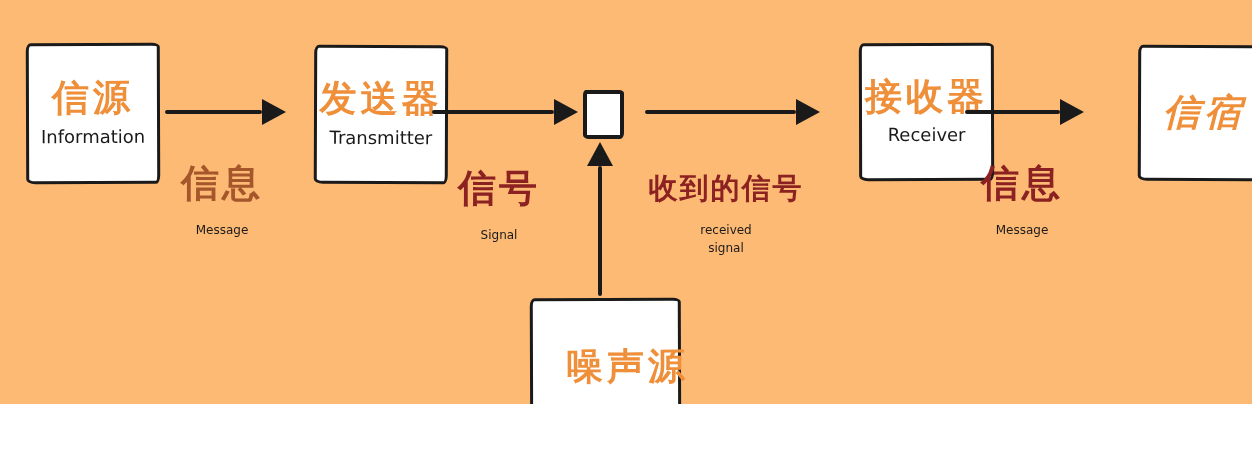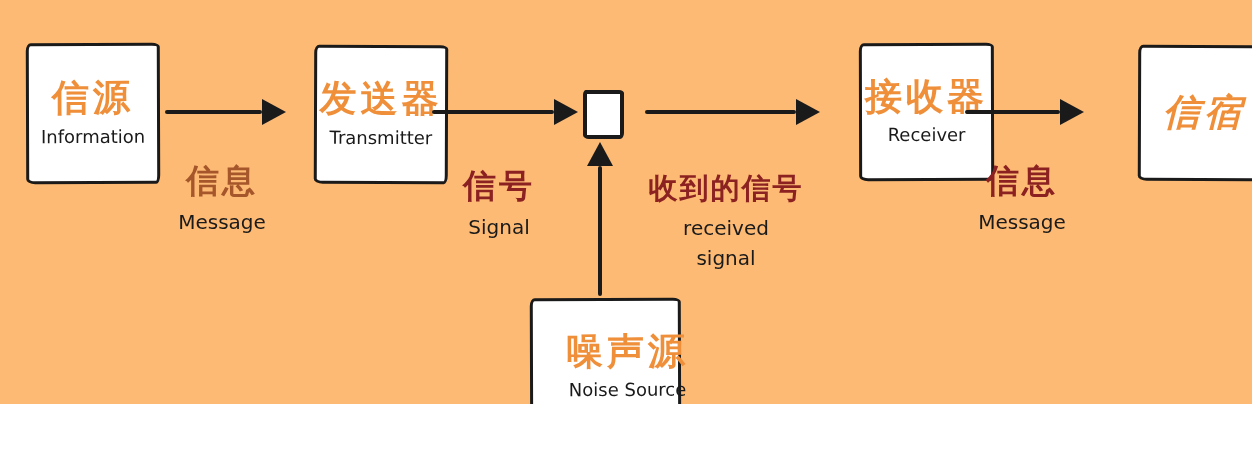--- a/index.html
+++ b/index.html
@@ -69,32 +69,32 @@
   }
   .arrow-shaft-v{
     width:4px;flex:1;background:#1a1a1a;border-radius:2px;
   }
   
   .elabel{
     position:absolute;
     text-align:center;
   }
   .elabel-cn{
-    font-size:33px;
+    font-size:38px;
     font-weight:bold;
     letter-spacing:3px;
     line-height:1.1;
     white-space:nowrap;
   }
   .elabel-cn.small{font-size:29px;letter-spacing:2px;}
   .elabel-en{
     color:#1a1a1a;
-    font-size:20px;
+    font-size:12px;
     line-height:1.5;
-    margin-top:8px;
+    margin-top:16px;
     white-space:nowrap;
   }
 </style>
 </head>
 <body>
 
 <div class="canvas">
 
   <div class="box" style="left:26px;top:43px;width:134px;height:141px;transform:rotate(-0.2deg);">
     <div class="box-cn" style="color: rgb(239, 143, 58);">信源</div>
@@ -118,23 +118,20 @@
       <div>Receiver</div>
     </div>
   </div>
 
   <div class="box" style="left:1138px;top:45px;width:132px;height:136px;transform:rotate(0.2deg);font-style:italic;">
     <div class="box-cn" style="color: rgb(239, 143, 58);">信宿</div>
   </div>
 
   <div class="box" style="left:530px;top:298px;width:151px;height:138px;transform:rotate(-0.2deg);padding-left:44px;">
     <div class="box-cn" style="color: rgb(239, 143, 58);">噪声源</div>
-    <div class="box-en">
-      <div>Noise Source</div>
-    </div>
   </div>
 
   <div class="arrow-h" style="left:165px;top:98px;width:121px;">
     <div class="arrow-shaft-h"></div>
     <div class="arrow-head-right"></div>
   </div>
 
   <div class="arrow-h" style="left:432px;top:98px;width:146px;">
     <div class="arrow-shaft-h"></div>
     <div class="arrow-head-right"></div>

